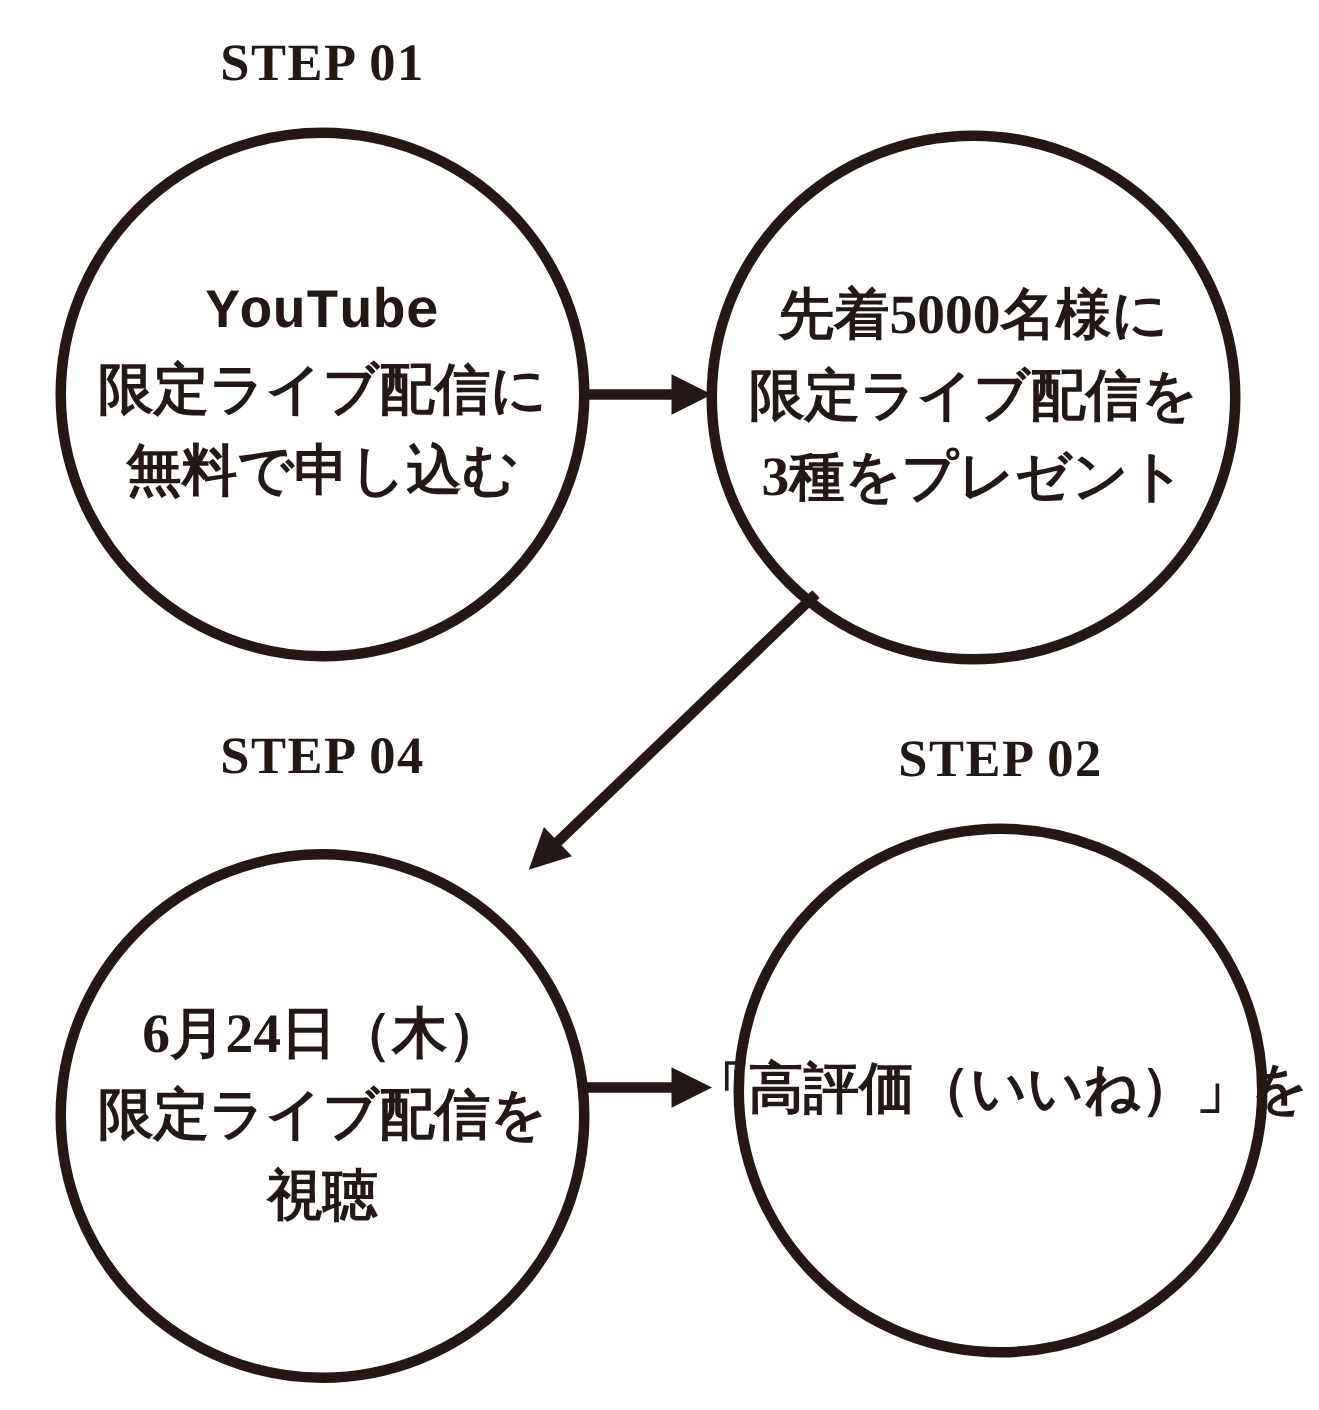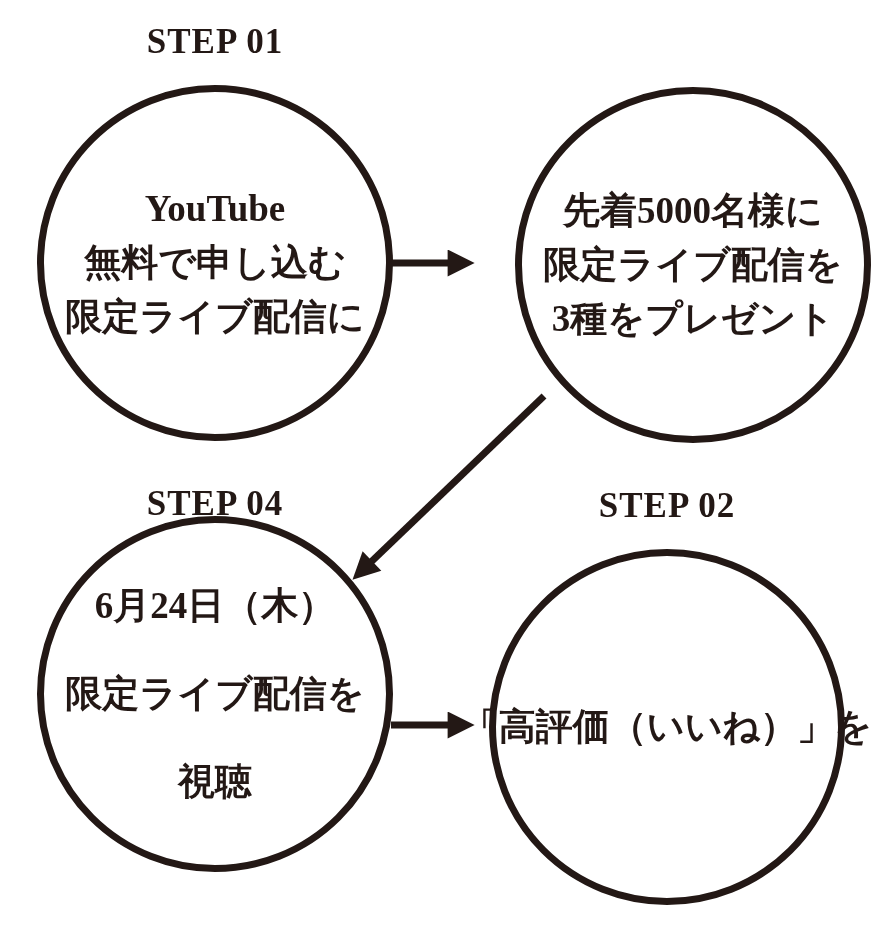--- a/index.html
+++ b/index.html
@@ -39,23 +39,23 @@
     width: 356px;
     height: 356px;
     border: 7px solid var(--ink);
     border-radius: 50%;
     background: var(--bg);
     display: flex;
     flex-direction: column;
     align-items: center;
     justify-content: center;
   }
-  .circle-1 { left: 37px;  top: 85px;  }
-  .circle-2 { left: 515px; top: 87px; align-items: center;  }
-  .circle-3 { left: 37px;  top: 516px; gap: 34px; }
+  .circle-1 { left: 37px;  top: 85px; font-family: Liberation Mono, monospace;  }
+  .circle-2 { left: 471px; top: 87px; align-items: center;  }
+  .circle-3 { left: 37px;  top: 566px; }
   .circle-4 { left: 489px; top: 549px; }
 
   .circle .line {
     font-size: 37px;
     font-weight: 700;
     line-height: 54px;
     text-align: center;
     white-space: nowrap;
     color: var(--ink);
   }
@@ -78,22 +78,22 @@
 <body>
 
 <div class="canvas">
 
   <div class="step-label label-1">STEP 01</div>
   <div class="step-label label-3">STEP 04</div>
   <div class="step-label label-4">STEP 02</div>
 
   <div class="circle circle-1">
     <div class="line">YouTube</div>
+    <div class="line">限定ライブ配信に</div>
     <div class="line">無料で申し込む</div>
-    <div class="line">限定ライブ配信に</div>
   </div>
 
   <div class="circle circle-2">
     <div class="line">先着5000名様に</div>
     <div class="line">限定ライブ配信を</div>
     <div class="line">3種をプレゼント</div>
   </div>
 
   <div class="circle circle-3">
     <div class="line">6月24日（木）</div>

